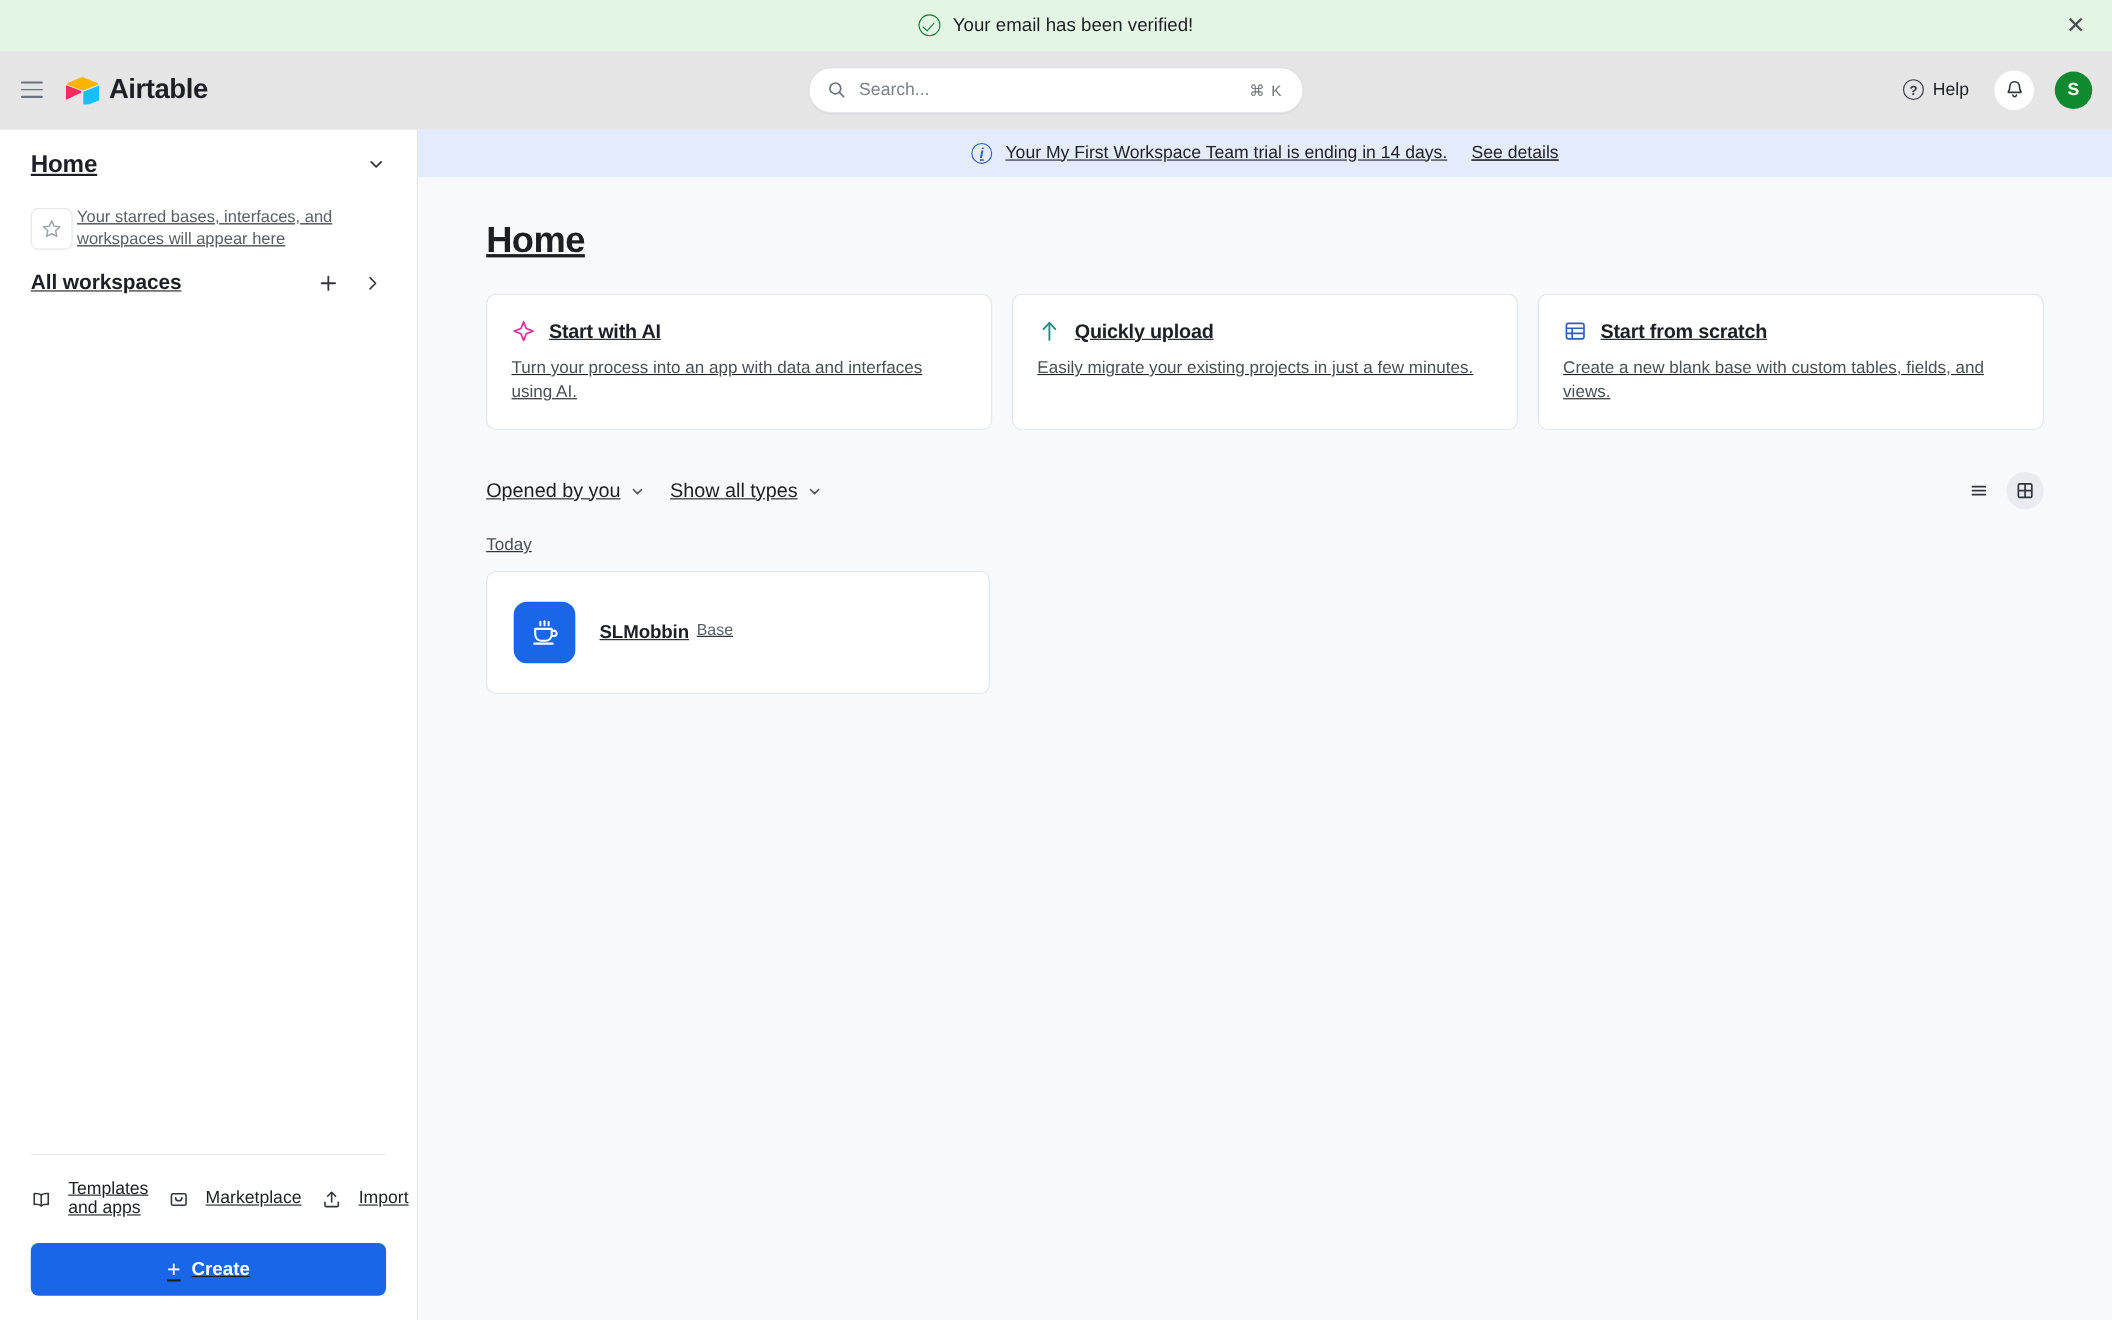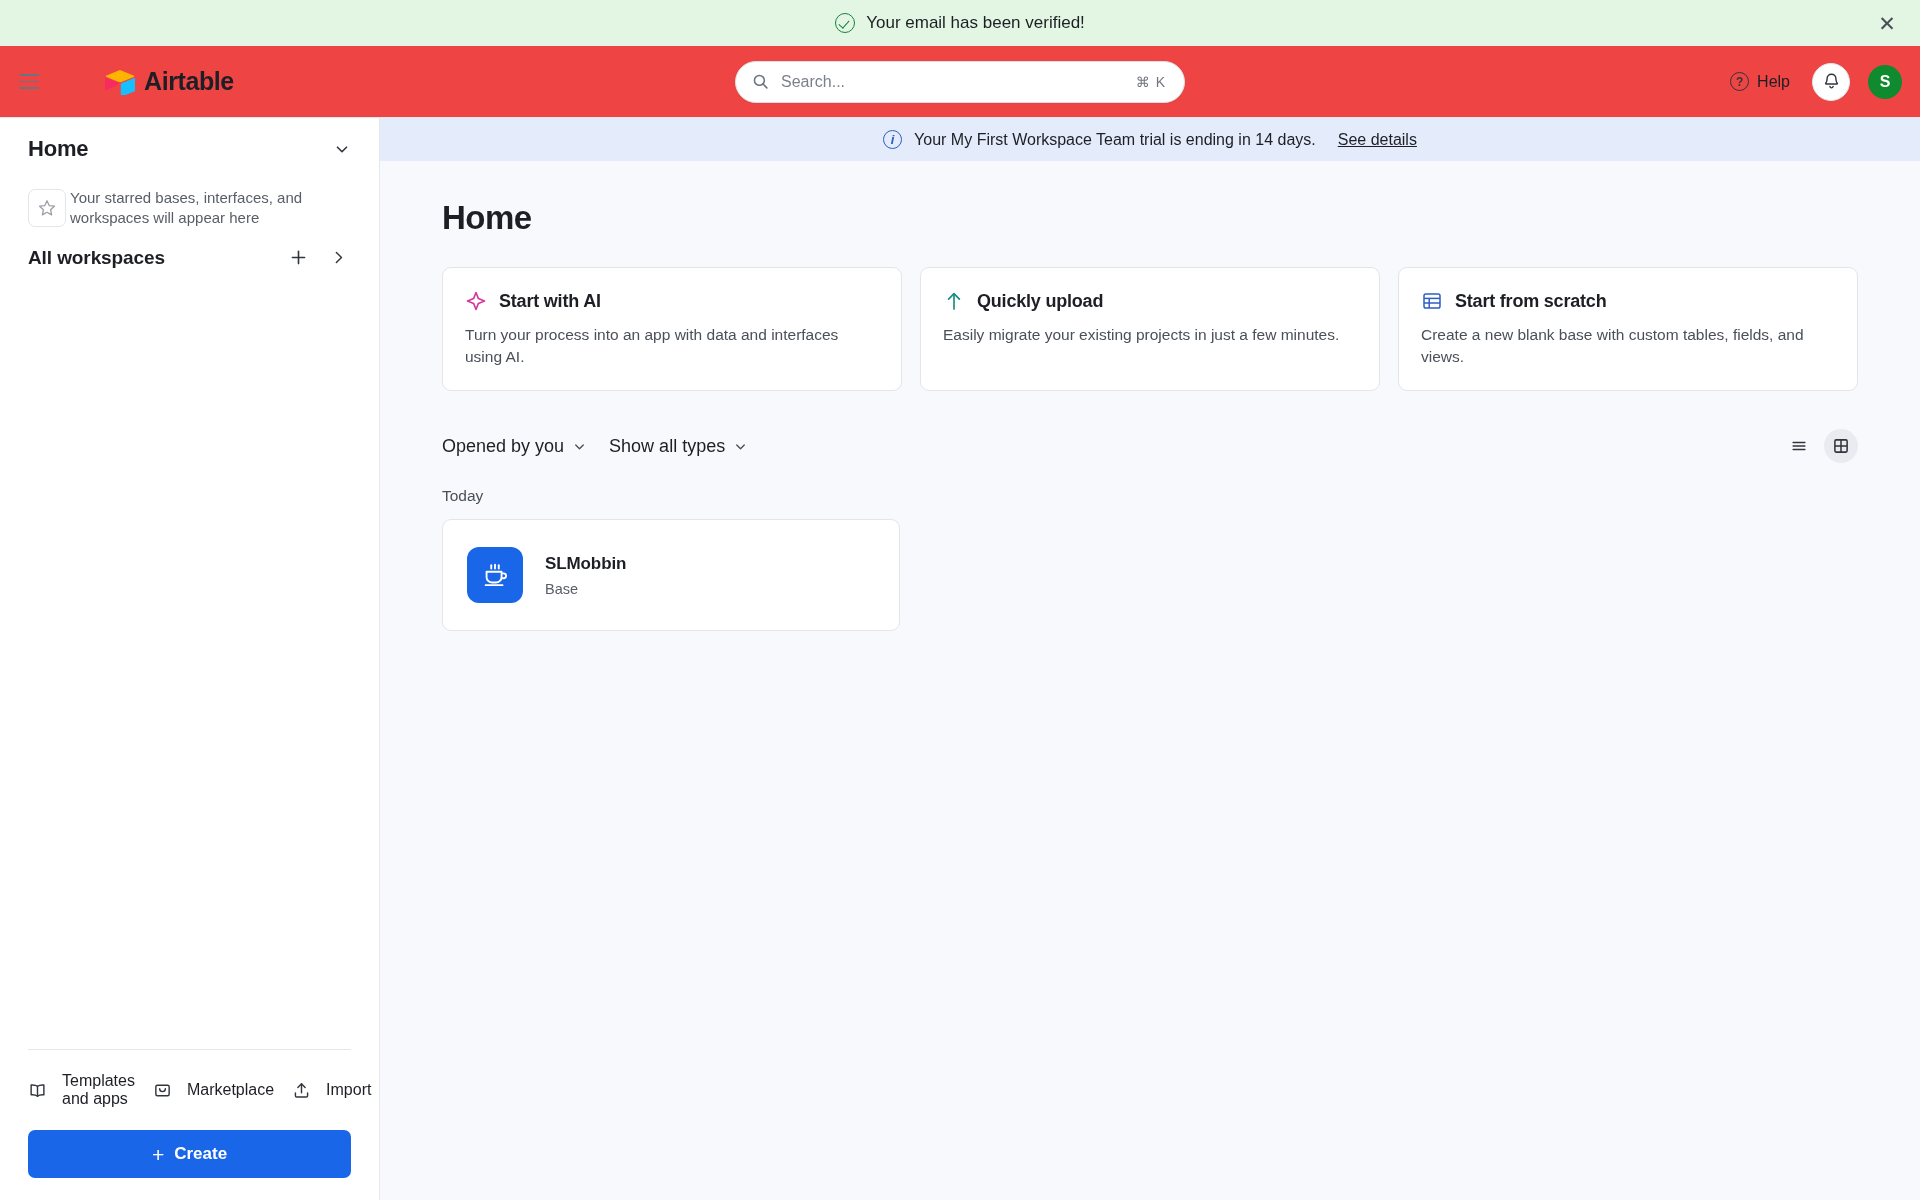--- a/index.html
+++ b/index.html
@@ -45,22 +45,21 @@
     color: #4a4f57; font-size: 21px; cursor: pointer;
     line-height: 1;
   }
 
   
   .topnav {
     height: 72px;
     border-bottom: 1px solid #e5e7eb;
     display: flex; align-items: center;
     position: relative;
-    background: #ef4444;
-    gap: 45px;
+    background: #e5e5e5;
   }
   .hamburger {
     width: 26px; margin-left: 16px; margin-right: 18px;
     display: flex; flex-direction: column; gap: 5px; cursor: pointer;
     padding: 6px 3px;
   }
   .hamburger span { display: block; height: 1.8px; background: #6b7280; border-radius: 2px; }
 
   .brand { display: flex; align-items: center; gap: 9px; cursor: pointer; }
   .brand-logo { width: 30px; height: 26px; display: block; }
@@ -110,21 +109,21 @@
     cursor: pointer;
   }
   .avatar {
     width: 34px; height: 34px; border-radius: 50%;
     background: #0f8a2e; color: #fff;
     display: flex; align-items: center; justify-content: center;
     font-size: 16px; font-weight: 600; cursor: pointer;
   }
 
   
-  .layout { display: flex; height: calc(1200px - 46px - 72px); }
+  .layout { display: flex; height: calc(1200px - 46px - 72px); text-decoration: underline; }
 
   
   .sidebar {
     width: 380px; flex: 0 0 380px;
     border-right: 1px solid #e5e7eb;
     background: #fff;
     display: flex; flex-direction: column;
     padding: 0 28px;
     position: relative;
   }
@@ -239,21 +238,21 @@
     width: 458px; height: 112px;
     background: #fff; border: 1px solid #e3e5e8; border-radius: 9px;
     display: flex; align-items: center; gap: 22px;
     padding: 0 24px; cursor: pointer;
   }
   .base-icon {
     width: 56px; height: 56px; flex: 0 0 56px;
     background: #1a66e8; border-radius: 12px;
     display: flex; align-items: center; justify-content: center;
   }
-  .base-meta { display: flex; flex-direction: column; gap: 7px; }
+  .base-meta { display: flex; flex-direction: row; gap: 7px; }
   .base-name { font-size: 17px; font-weight: 600; letter-spacing: -0.1px; }
   .base-type { font-size: 14.5px; color: #585e67; }
 </style>
 </head>
 <body>
 
 <div class="verify-banner">
   <div class="verify-inner">
     <span class="check-circle"></span>
     <span>Your email has been verified!</span>

